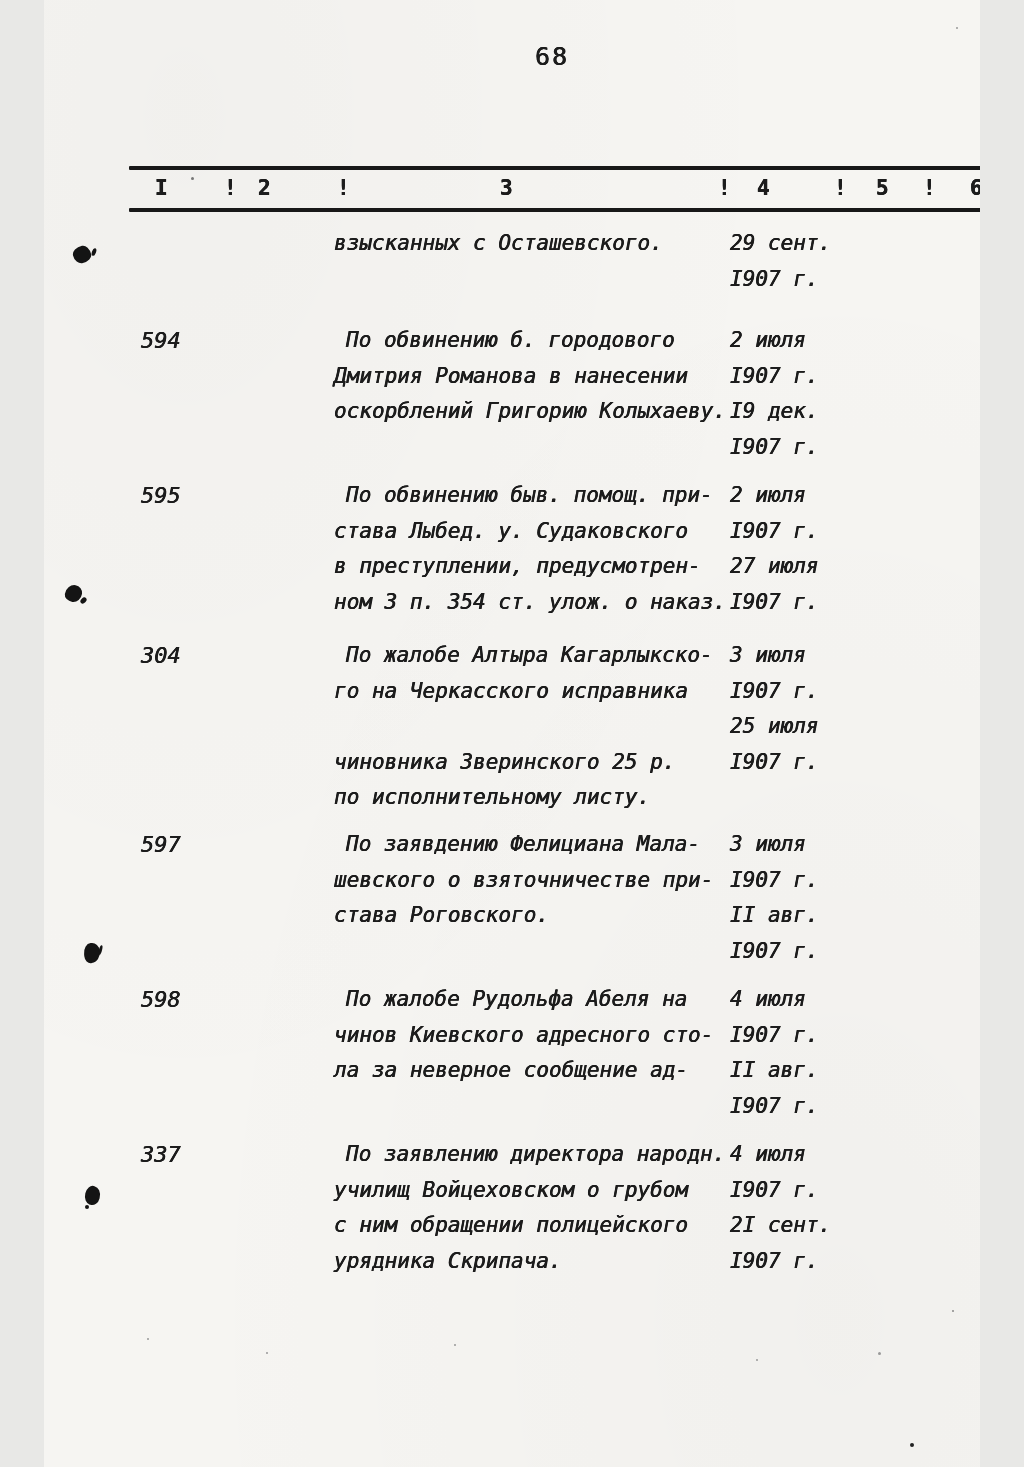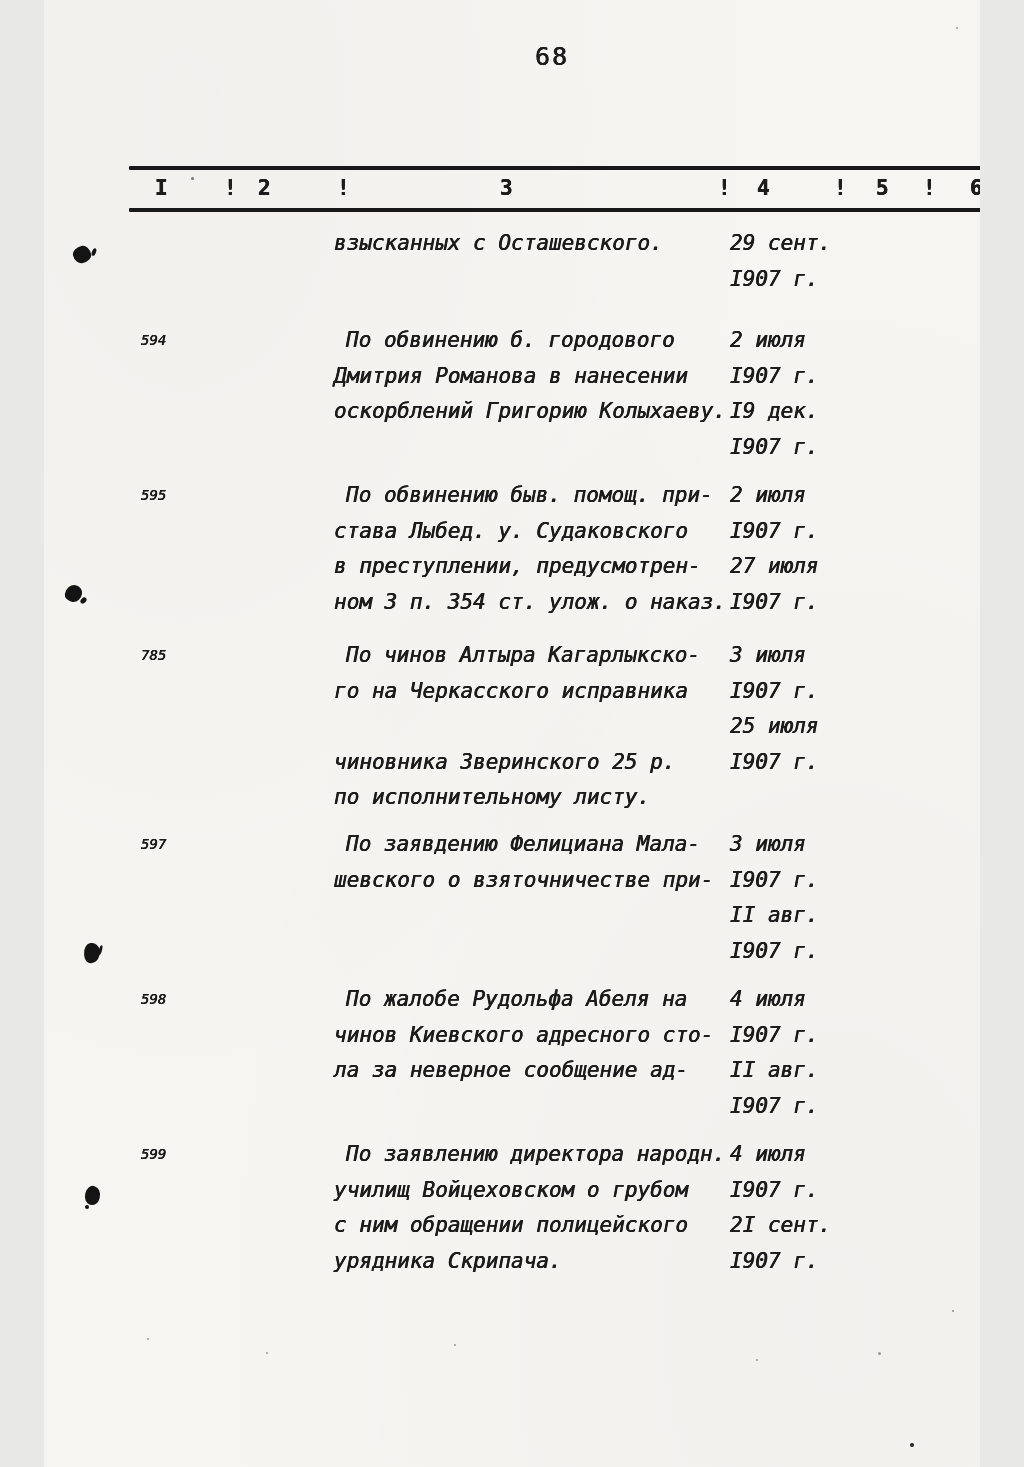--- a/index.html
+++ b/index.html
@@ -28,21 +28,21 @@
   .hcell{
     position:absolute;top:177px;
     font-size:21px;line-height:22px;font-weight:bold;
     white-space:pre;
   }
   
   .entry{position:absolute;left:0;width:1024px;font-style:italic;}
   .row{position:relative;height:35.6px;}
   .num{
     position:absolute;left:97px;top:0;
-    font-size:14px;line-height:35.6px;white-space:pre;
+    font-size:22px;line-height:35.6px;white-space:pre;
   }
   .desc,.date{
     position:absolute;top:0;
     font-size:21px;line-height:35.6px;white-space:pre;
   }
   .desc{left:290px;}
   .desc.first{left:302px;}
   .date{left:686px;}
   
   .blot{position:absolute;background:#141414;}
@@ -117,23 +117,23 @@
         <div class="row">
           <span class="desc">в преступлении, предусмотрен-</span>
           <span class="date">27 июля</span>
         </div>
         <div class="row">
           <span class="desc">ном 3 п. 354 ст. улож. о наказ.</span>
           <span class="date">I907 г.</span>
         </div>
       </div>
       <div class="entry" style="top: 638px;">
-        <span class="num">785</span>
-        <div class="row">
-          <span class="desc first">По чинов Алтыра Кагарлыкско-</span>
+        <span class="num">304</span>
+        <div class="row">
+          <span class="desc first">По жалобе Алтыра Кагарлыкско-</span>
           <span class="date">3 июля</span>
         </div>
         <div class="row">
           <span class="desc">го на Черкасского исправника</span>
           <span class="date">I907 г.</span>
         </div>
         <div class="row">
           <span class="date">25 июля</span>
         </div>
         <div class="row">
@@ -149,20 +149,21 @@
         <span class="num">597</span>
         <div class="row">
           <span class="desc first">По заявдению Фелициана Мала-</span>
           <span class="date">3 июля</span>
         </div>
         <div class="row">
           <span class="desc">шевского о взяточничестве при-</span>
           <span class="date">I907 г.</span>
         </div>
         <div class="row">
+          <span class="desc">става Роговского.</span>
           <span class="date">II авг.</span>
         </div>
         <div class="row">
           <span class="desc"></span>
           <span class="date">I907 г.</span>
         </div>
       </div>
       <div class="entry" style="top: 982px;">
         <span class="num">598</span>
         <div class="row">
@@ -175,21 +176,21 @@
         </div>
         <div class="row">
           <span class="desc">ла за неверное сообщение ад-</span>
           <span class="date">II авг.</span>
         </div>
         <div class="row">
           <span class="date">I907 г.</span>
         </div>
       </div>
       <div class="entry" style="top: 1137px;">
-        <span class="num">599</span>
+        <span class="num">337</span>
         <div class="row">
           <span class="desc first">По заявлению директора народн.</span>
           <span class="date">4 июля</span>
         </div>
         <div class="row">
           <span class="desc">училищ Войцеховском о грубом</span>
           <span class="date">I907 г.</span>
         </div>
         <div class="row">
           <span class="desc">с ним обращении полицейского</span>

